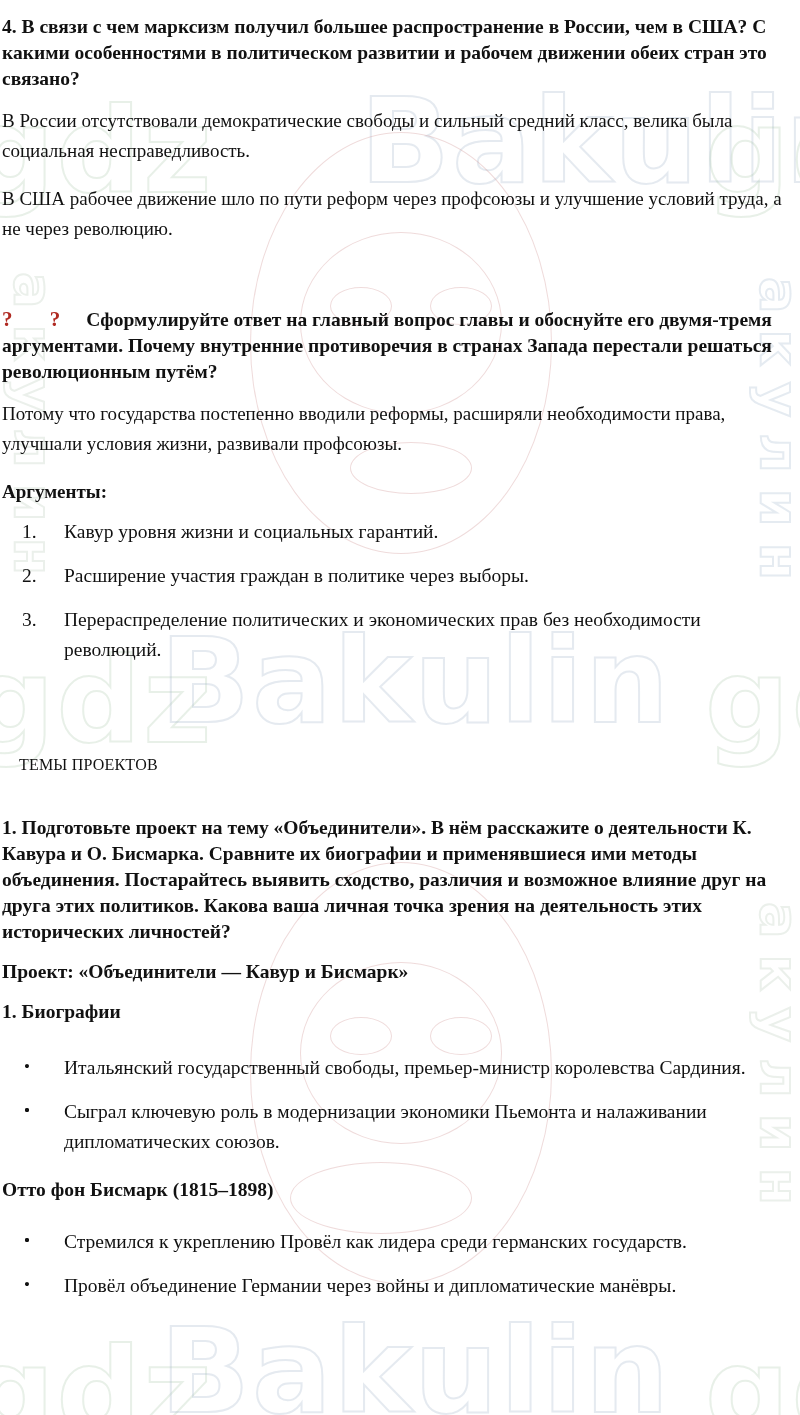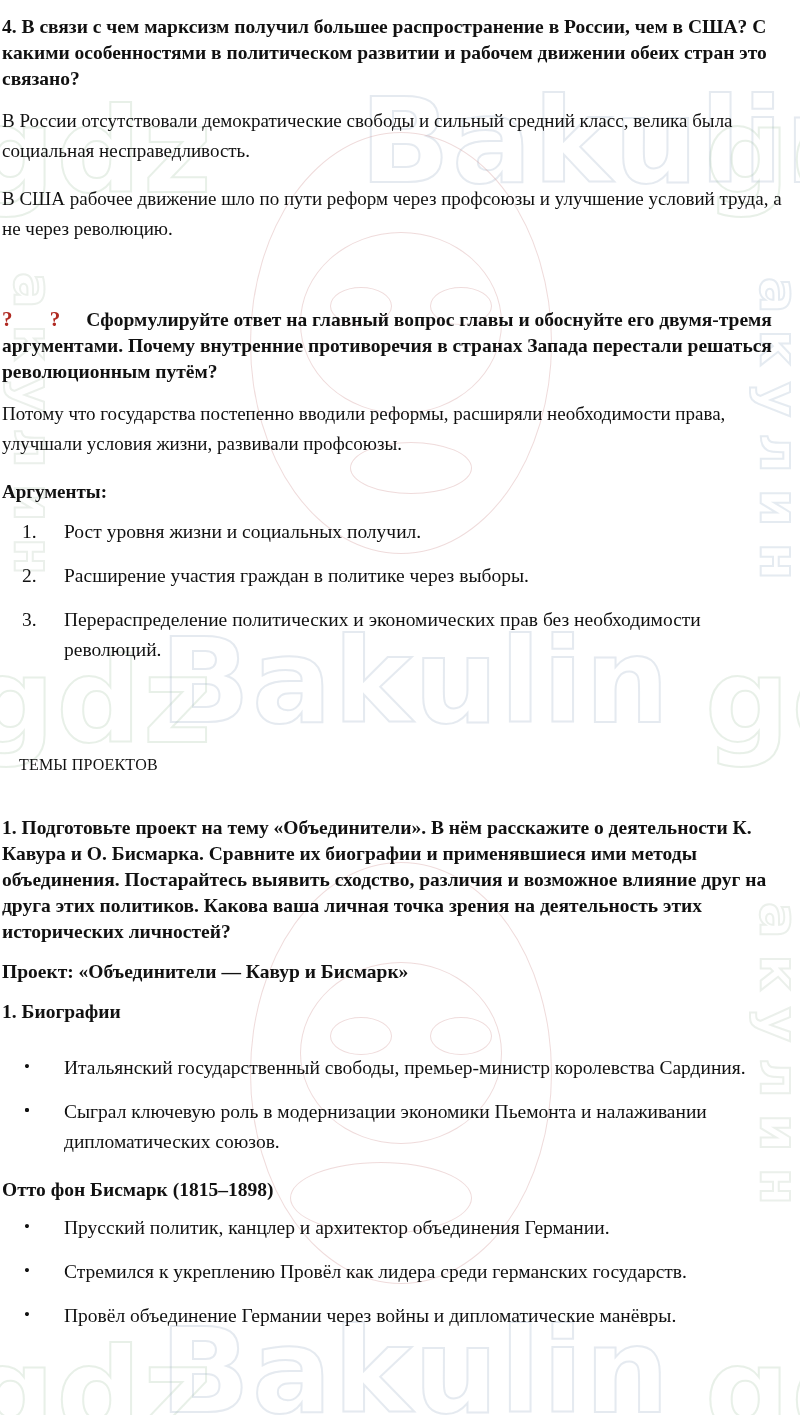--- a/index.html
+++ b/index.html
@@ -184,21 +184,21 @@
     <p class="q-head"><span class="qmarks">? ?</span><span>Сформулируйте ответ на главный вопрос главы и обоснуйте его двумя-тремя аргументами. Почему внутренние противоречия в странах Запада перестали решаться революционным путём?</span></p>
     <div class="sp-14"></div>
     <p class="para">Потому что государства постепенно вводили реформы, расширяли необходимости права, улучшали условия жизни, развивали профсоюзы.</p>
     <div class="sp-18"></div>
     <p class="para bold">Аргументы:</p>
     <div class="sp-10"></div>
 
     <ol class="num-list">
       <li>
         <span class="marker">1.</span>
-        <span>Рост уровня жизни и социальных получил.</span>
+        <span>Кавур уровня жизни и социальных гарантий.</span>
       </li>
       <li>
         <span class="marker">2.</span>
         <span>Расширение участия граждан в политике через выборы.</span>
       </li>
       <li>
         <span class="marker">3.</span>
         <span>Перераспределение политических и экономических прав без необходимости революций.</span>
       </li>
     </ol>
@@ -232,21 +232,20 @@
       </li>
     </ul>
 
     <div class="sp-6"></div>
 
     <p class="q-head">Отто фон Бисмарк (1815–1898)</p>
     <div class="sp-10"></div>
     <ul class="bul-list">
       <li>
         <span class="marker">•</span>
-        <span>Прусский политик, канцлер и архитектор объединения Германии.</span>
       </li>
       <li>
         <span class="marker">•</span>
         <span>Стремился к укреплению Провёл как лидера среди германских государств.</span>
       </li>
       <li>
         <span class="marker">•</span>
         <span>Провёл объединение Германии через войны и дипломатические манёвры.</span>
       </li>
     </ul>

